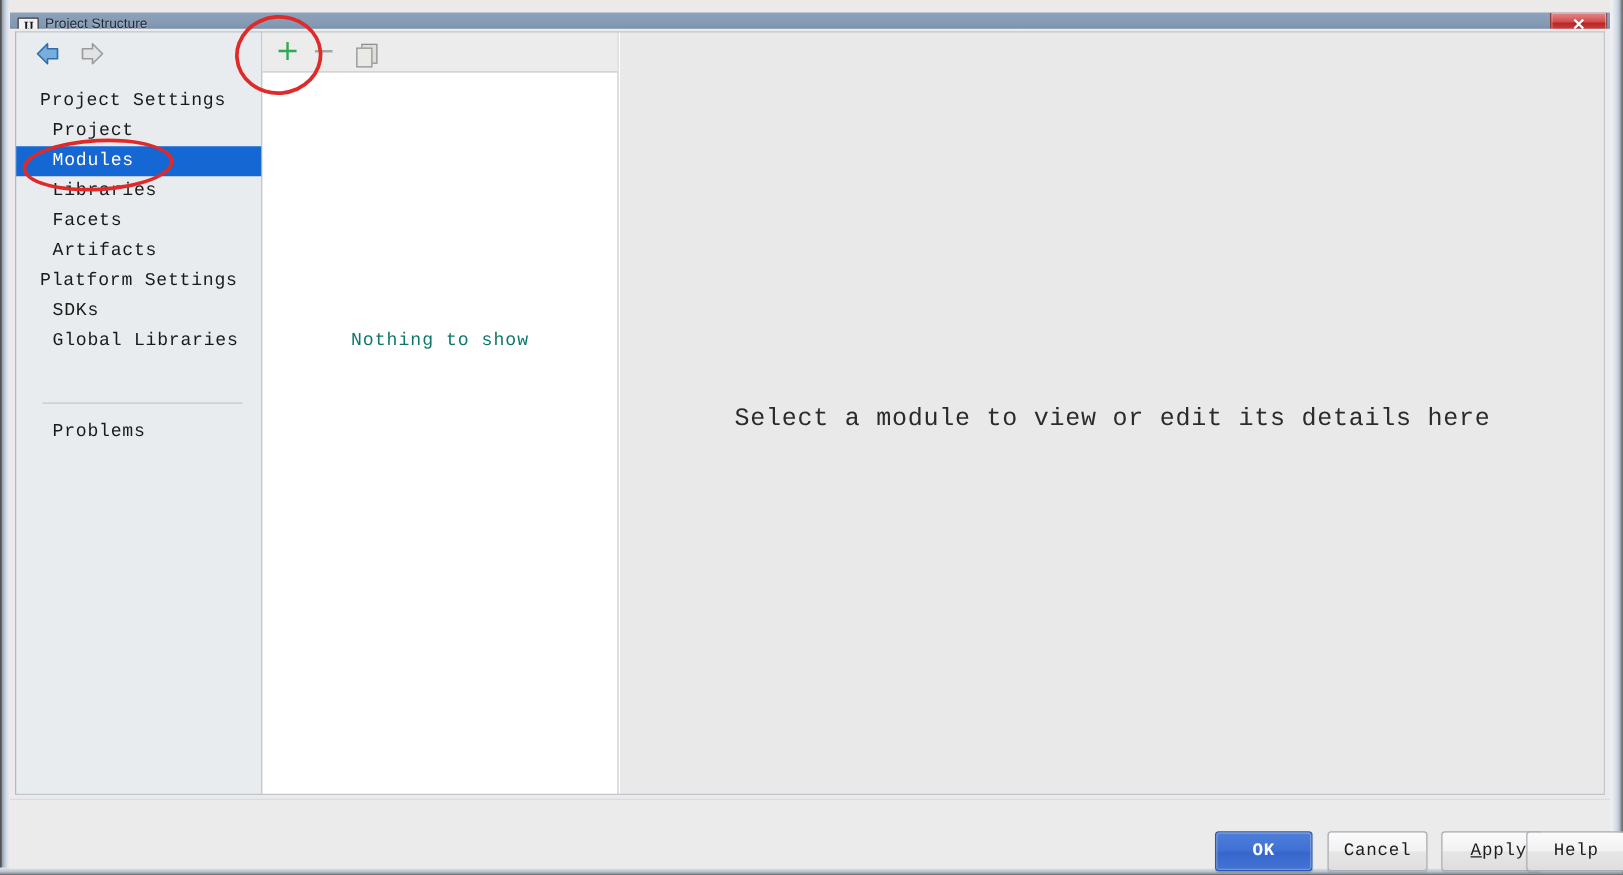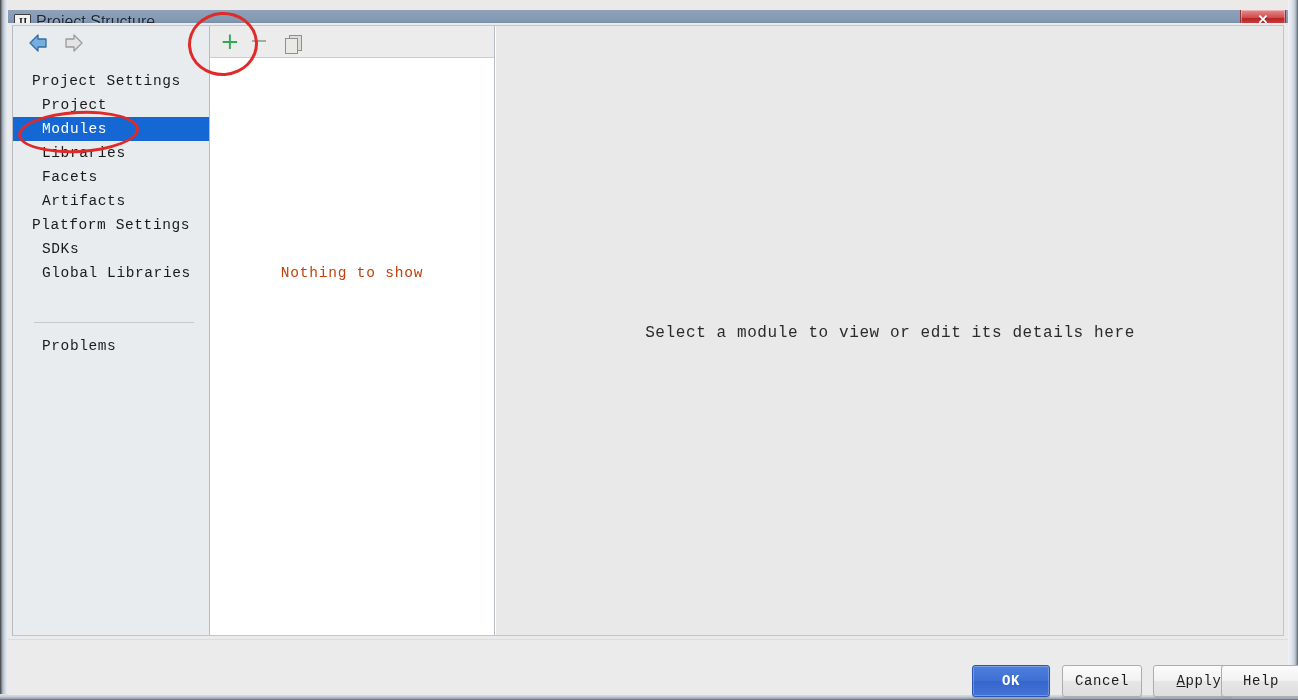--- a/index.html
+++ b/index.html
@@ -61,21 +61,21 @@
     line-height: 14px;
     text-align: center;
     color: #1a1a1a;
     font-family: "Liberation Serif", serif;
     font-weight: bold;
     letter-spacing: -1px;
   }
   #title-text {
     position: absolute;
     left: 36px; top: 3px;
-    font-size: 16px;
+    font-size: 11px;
     color: #1d2733;
     font-family: "Liberation Sans", sans-serif;
     text-shadow: 0 1px 1px rgba(255,255,255,0.45);
   }
   #close-btn {
     position: absolute;
     right: 12px; top: 0px;
     width: 44px; height: 20px;
     border: 1px solid #8a3a3a;
     border-top: none;
@@ -211,39 +211,39 @@
   #copy-front { left: 3px; top: 7px; width: 11px; height: 14px; background: #e9e9e6; }
 
   #nothing-to-show {
     position: absolute;
     left: 0; top: 240px;
     width: 284px;
     text-align: center;
     font-family: "Liberation Mono", monospace;
     font-size: 14.5px;
     letter-spacing: 0.8px;
-    color: #c2410c;
+    color: #0f766e;
   }
 
   
   #right-panel {
     position: absolute;
     left: 487px; top: 2px;
     width: 789px; height: 611px;
     background: #e9e9e9;
     border-left: 1px solid #ffffff;
     box-sizing: border-box;
   }
   #right-message {
     position: absolute;
     left: 0; top: 299px;
     width: 788px;
     text-align: center;
     font-family: "Liberation Mono", monospace;
-    font-size: 16px;
+    font-size: 20px;
     letter-spacing: 0.6px;
     color: #2b2b2b;
   }
 
   
   #content-outline {
     position: absolute;
     left: 4px; top: 2px;
     width: 1272px; height: 611px;
     border: 1px solid #c0c6cc;

